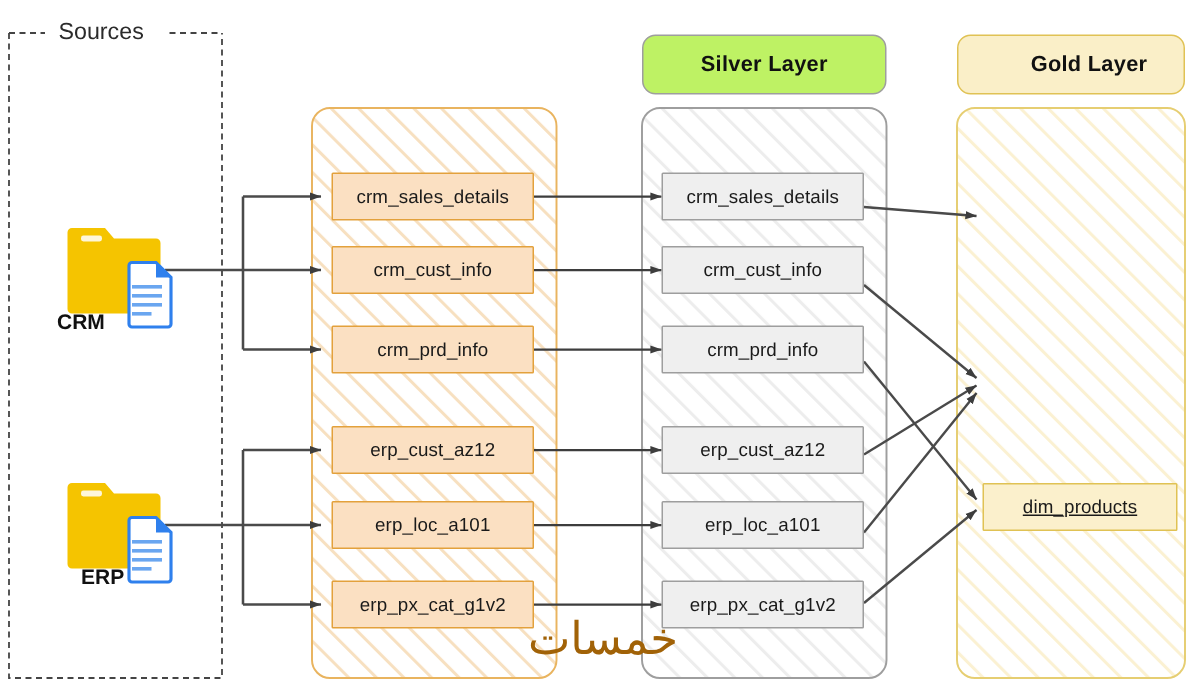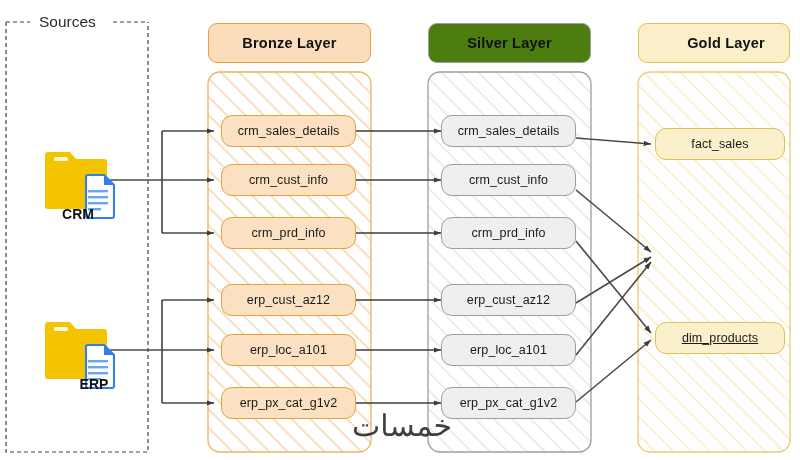--- a/index.html
+++ b/index.html
@@ -15,57 +15,57 @@
   
   #wire{position:absolute;left:0;top:0;width:800px;height:460px;}
 
   
   .node{
     position:absolute;
     box-sizing:border-box;
     display:flex;align-items:center;justify-content:center;
     font-size:12.5px;
     color:#1a1a1a;
-    border-radius:11px;
+    border-radius:1px;
     letter-spacing:.1px;
     white-space:nowrap;
   }
   .node.bronze{background:#FBE0C2;border:1.3px solid #E3A13C;}
   .node.silver{background:#EFEFEF;border:1.3px solid #9E9E9E;}
   .node.gold{background:#FBF0CC;border:1.3px solid #E0C254;}
 
   .layer-head{
     position:absolute;box-sizing:border-box;
     display:flex;align-items:center;justify-content:center;
     font-size:14.5px;font-weight:bold;color:#111;
     border-radius:9px;letter-spacing:.2px;
   }
   .layer-head.bronze{background:#FBDCBB;border:1.4px solid #E3A13C;}
-  .layer-head.silver{background:#4d7c0f;border:1.4px solid #9E9E9E;}
+  .layer-head.silver{background:#bef264;border:1.4px solid #9E9E9E;}
   .layer-head.gold{background:#FAEFC8;border:1.4px solid #E0C254;padding-left:24px;}
 
   .sources-label{
     position:absolute;
     font-size:15.5px;color:#2b2b2b;
     background:#ffffff;
     padding:0 7px;
     line-height:1;
   }
 
   .src-caption{
     position:absolute;
     font-size:14px;font-weight:bold;color:#111;
-    text-align:center;
+    text-align:left;
     white-space:nowrap;
   }
 
   .watermark{
     position:absolute;
     font-size:30px;
-    color:#404040;
+    color:#a16207;
     letter-spacing:1px;
     user-select:none;
     white-space:nowrap;
   }
 </style>
 </head>
 <body>
 
 <div id="stage">
 
@@ -162,36 +162,34 @@
         <rect x="88" y="378" width="13" height="2.4"></rect>
       </g>
     </g>
   </svg>
 
   <div class="sources-label" style="left:32px;top:14px;">Sources</div>
 
   <div class="src-caption" style="left:38px;top:206px;width:80px;">CRM</div>
   <div class="src-caption" style="left:54px;top:376px;width:80px;">ERP</div>
 
-  <div class="layer-head bronze" style="left:208px;top:23px;width:163px;height:40px;">Bronze Layer</div>
   <div class="layer-head silver" style="left:428px;top:23px;width:163px;height:40px;">Silver Layer</div>
   <div class="layer-head gold" style="left:638px;top:23px;width:152px;height:40px;">Gold Layer</div>
 
   <div class="node bronze" style="left:221px;top:115px;width:135px;height:32px;">crm_sales_details</div>
   <div class="node bronze" style="left:221px;top:164px;width:135px;height:32px;">crm_cust_info</div>
   <div class="node bronze" style="left:221px;top:217px;width:135px;height:32px;">crm_prd_info</div>
   <div class="node bronze" style="left:221px;top:284px;width:135px;height:32px;">erp_cust_az12</div>
   <div class="node bronze" style="left:221px;top:334px;width:135px;height:32px;">erp_loc_a101</div>
   <div class="node bronze" style="left:221px;top:387px;width:135px;height:32px;">erp_px_cat_g1v2</div>
 
   <div class="node silver" style="left:441px;top:115px;width:135px;height:32px;">crm_sales_details</div>
   <div class="node silver" style="left:441px;top:164px;width:135px;height:32px;">crm_cust_info</div>
   <div class="node silver" style="left:441px;top:217px;width:135px;height:32px;">crm_prd_info</div>
   <div class="node silver" style="left:441px;top:284px;width:135px;height:32px;">erp_cust_az12</div>
   <div class="node silver" style="left:441px;top:334px;width:135px;height:32px;">erp_loc_a101</div>
   <div class="node silver" style="left:441px;top:387px;width:135px;height:32px;">erp_px_cat_g1v2</div>
 
-  <div class="node gold" style="left:655px;top:128px;width:130px;height:32px;">fact_sales</div>
   <div class="node gold" style="left:655px;top:322px;width:130px;height:32px;text-decoration:underline;">dim_products</div>
 
   <div class="watermark" style="left:352px;top:408px;">خمسات</div>
 
 </div>
 
 </body></html>

